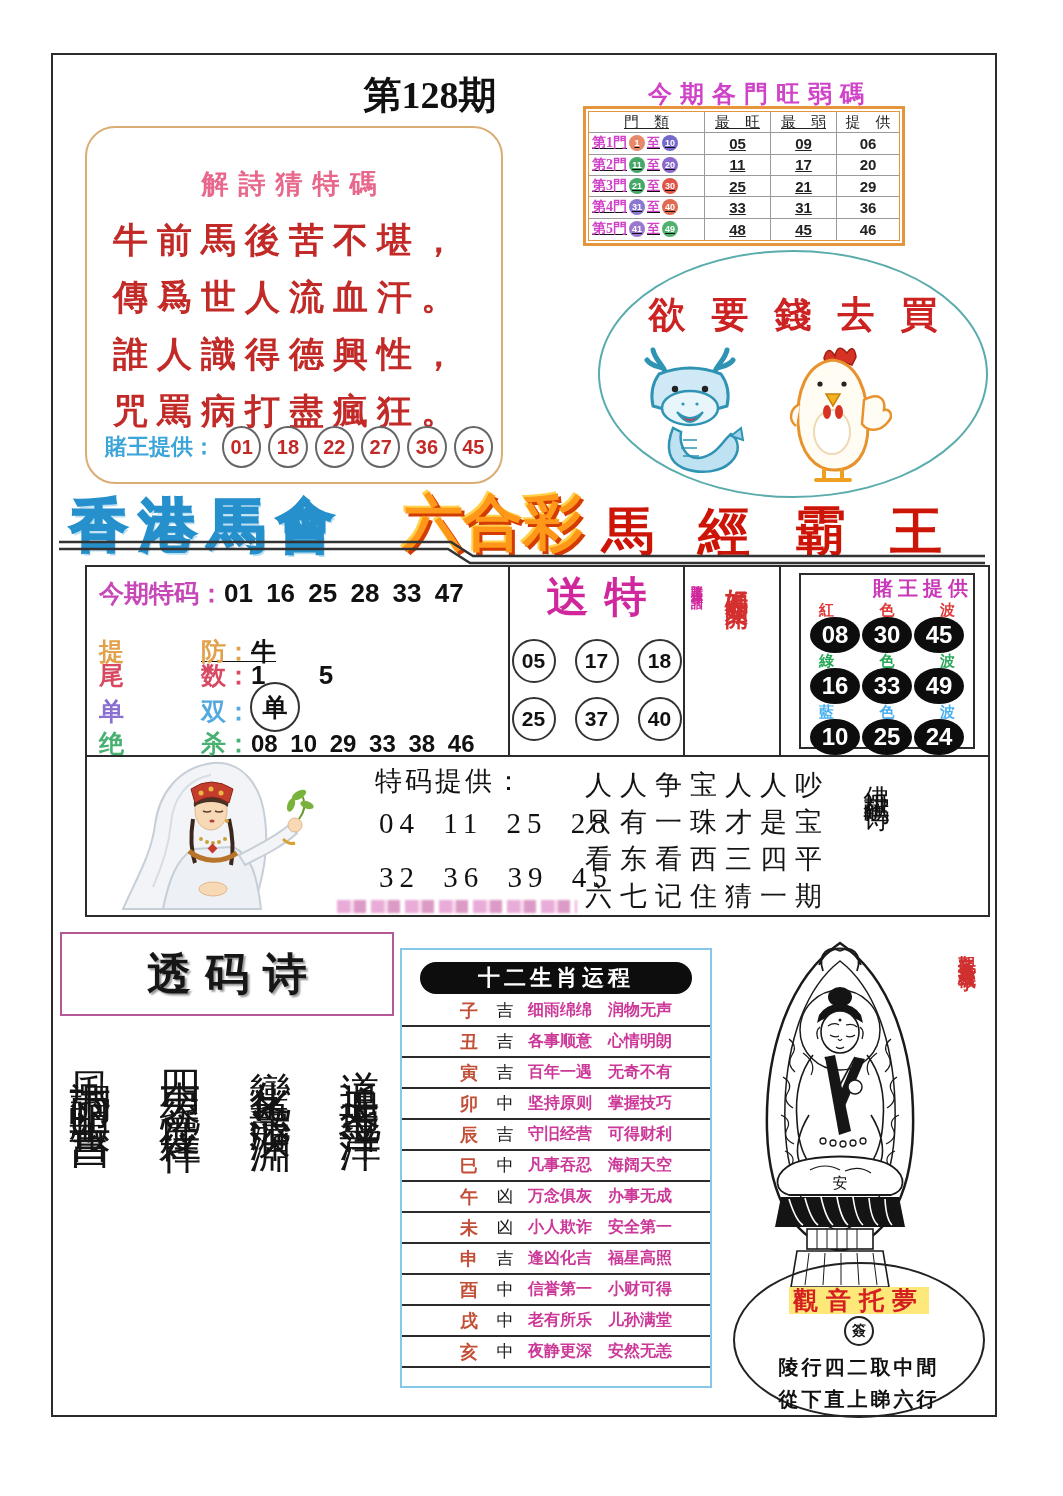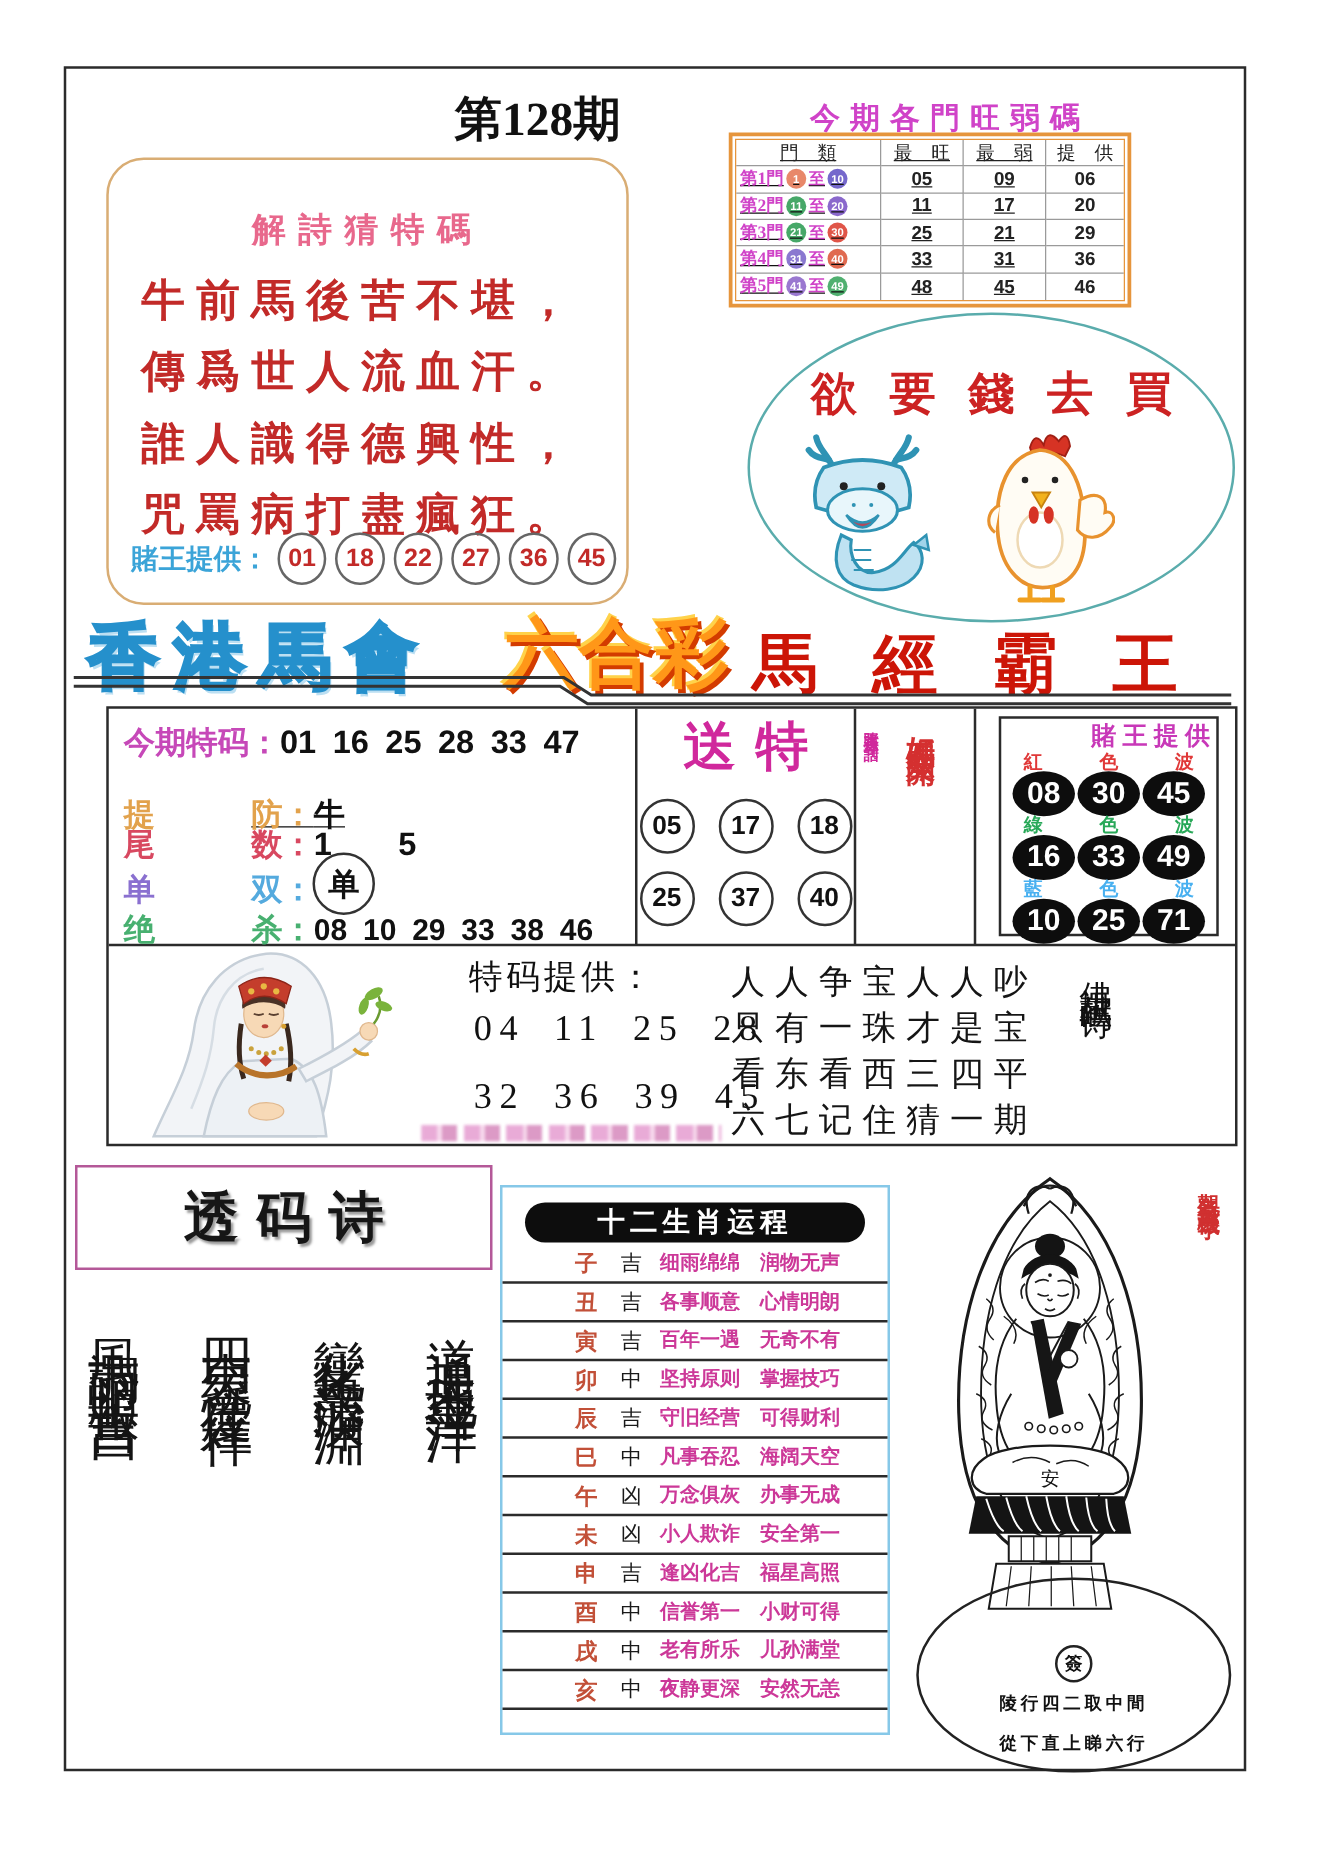--- a/index.html
+++ b/index.html
@@ -86,21 +86,21 @@
   .zrow{height:31px;display:flex;align-items:center;border-bottom:2px solid #2b2b2b;padding-left:58px;box-sizing:border-box;}
   .zsign{width:30px;color:#c25038;font-size:18px;font-weight:700;}
   .zluck{width:30px;color:#1a1a1a;font-size:17px;text-align:center;}
   .ztext{color:#cc3898;font-size:16px;font-weight:700;margin-left:8px;white-space:nowrap;}
   .gy-vert{left:955px;top:940px;height:160px;font-size:18px;color:#d03030;font-weight:700;letter-spacing:3px;}
   .dream-ellipse{left:733px;top:1262px;width:248px;height:152px;border:2px solid #222;border-radius:50%;}
   .dream-title{left:0;right:0;top:20px;text-align:center;}
   .dream-title span{background:#ffe87a;color:#d42020;font-size:25px;font-weight:900;letter-spacing:8px;padding:0 4px;}
   .seal{left:50%;margin-left:-15px;top:52px;width:30px;height:30px;border:2px solid #222;border-radius:50%;
         display:flex;align-items:center;justify-content:center;font-size:14px;font-weight:700;color:#111;box-sizing:border-box;}
-  .dream-line{left:0;right:0;text-align:center;font-size:14px;font-weight:700;color:#111;letter-spacing:3px;}
+  .dream-line{left:0;right:0;text-align:center;font-size:20px;font-weight:700;color:#111;letter-spacing:3px;}
 </style>
 </head>
 <body>
 
 <div class="page">
   <div class="abs page-border"></div>
 
   <div class="abs issue">第128期</div>
 
   <div class="abs poem-box">
@@ -282,21 +282,21 @@
       <div class="wave-label" style="color: rgb(40, 168, 88);">綠色波</div>
       <div class="wave-balls">
         <span class="wave-ball">16</span>
         <span class="wave-ball">33</span>
         <span class="wave-ball">49</span>
       </div>
       <div class="wave-label" style="color: rgb(72, 176, 240);">藍色波</div>
       <div class="wave-balls">
         <span class="wave-ball">10</span>
         <span class="wave-ball">25</span>
-        <span class="wave-ball">71</span>
+        <span class="wave-ball">24</span>
       </div>
     </div>
 
     <svg class="abs" style="left:6px;top:192px;" width="268" height="152" viewBox="0 0 268 152">
       <path d="M120,4 C86,8 66,34 62,66 C58,96 44,118 30,150 L160,150 C170,118 176,92 172,60 C168,24 148,2 120,4 Z" fill="#f2f4f7" stroke="#c6cfd8" stroke-width="2"></path>
       <path d="M118,16 C94,20 80,40 78,64 C76,86 70,104 60,128" fill="none" stroke="#d6dde4" stroke-width="2"></path>
       <path d="M70,150 C76,120 84,100 100,90 L140,88 C158,96 164,116 168,150 Z" fill="#edf1f5" stroke="#c6cfd8" stroke-width="2"></path>
       <path d="M100,60 q-4,26 2,44" stroke="#3a281e" stroke-width="4" fill="none"></path>
       <path d="M136,60 q6,26 2,46" stroke="#3a281e" stroke-width="4" fill="none"></path>
       <ellipse cx="118" cy="52" rx="16" ry="19" fill="#f7d9b6" stroke="#e0b88e"></ellipse>
@@ -456,17 +456,18 @@
     <path d="M56,262 L174,262 L180,292 L50,292 Z" fill="#141414"></path>
     <path d="M64,264 q7,22 14,26 M80,263 q6,22 13,27 M96,262 q5,22 12,28 M112,262 q4,22 11,28 M128,262 q3,22 10,28 M144,263 q2,22 9,27 M160,264 q1,20 7,26" stroke="#fff" stroke-width="1.6" fill="none"></path>
     <rect x="82" y="294" width="66" height="20" fill="#fff" stroke="#1a1a1a" stroke-width="1.6"></rect>
     <path d="M92,294 v20 M102,294 v20 M112,294 v20 M122,294 v20 M132,294 v20" stroke="#1a1a1a" stroke-width="1" fill="none"></path>
     <path d="M72,316 h86 l6,36 h-98 Z" fill="#fff" stroke="#1a1a1a" stroke-width="1.6"></path>
     <path d="M84,318 l-4,32 M100,318 l-2,32 M116,318 v32 M132,318 l2,32 M148,318 l4,32" stroke="#1a1a1a" stroke-width="1" fill="none"></path>
   </svg>
   <div class="abs v gy-vert">觀音金身玄機字</div>
 
   <div class="abs dream-ellipse">
+    <div class="abs dream-title"><span>觀音托夢</span></div>
     <div class="abs seal">簽</div>
     <div class="abs dream-line" style="top:90px;">陵行四二取中間</div>
     <div class="abs dream-line" style="top:122px;">從下直上睇六行</div>
   </div>
 </div>
 
 </body></html>

